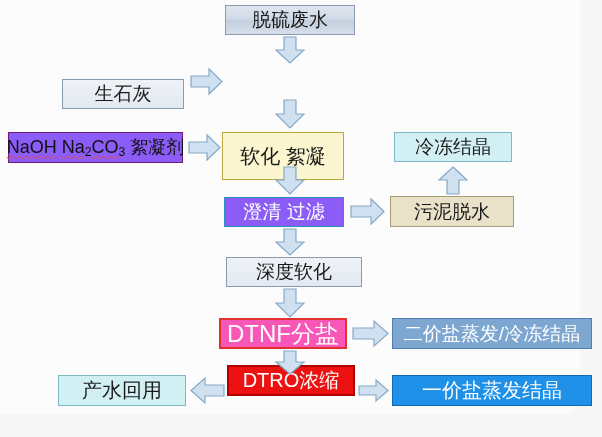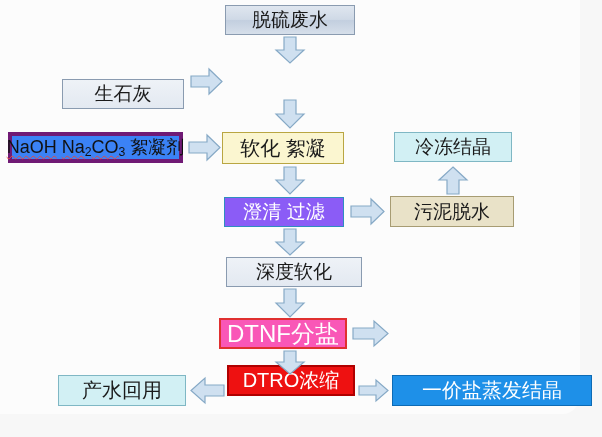--- a/index.html
+++ b/index.html
@@ -52,22 +52,22 @@
     background: linear-gradient(180deg,#eef2f7 0%,#e3e9f1 100%);
     border: 1px solid #8a9bb0;
     color: #1a1a1a;
   }
   .st-pink {
     background: #f6dcdc;
     border: 1px solid #e3b6b6;
     color: #1a1a1a;
   }
   .st-gray {
-    background: #3b82f6;
-    border: 4px solid #701a75;
+    background: #8b5cf6;
+    border: 1px solid #701a75;
     color: #111;
   }
   .st-yellow {
     background: #fbf6d0;
     border: 1px solid #b9a642;
     color: #1a1a1a;
   }
   .st-cyan {
     background: #d2f0f4;
     border: 1px solid #7fb7c4;
@@ -138,21 +138,21 @@
     <span class="label">生石灰</span>
   </div>
 
 
   <div class="node st-gray" style="left:8px;top:132px;width:175px;height:31px;font-size:18px;">
     <span class="label">
       <span class="sq">NaOH</span><span> </span><span class="sq"><span>Na</span><sub>2</sub><span>CO</span><sub>3</sub></span><span> 絮凝剂</span>
     </span>
   </div>
 
-  <div class="node st-yellow" style="left:222px;top:132px;width:122px;height:32px;font-size:20px;">
+  <div class="node st-yellow" style="left:222px;top:132px;width:122px;height:48px;font-size:20px;">
     <span class="label">软化 絮凝</span>
   </div>
 
   <div class="node st-cyan" style="left:394px;top:132px;width:118px;height:30px;font-size:19px;">
     <span class="label">冷冻结晶</span>
   </div>
 
   <div class="node st-skyblue" style="left:224px;top:197px;width:120px;height:30px;font-size:19px;">
     <span class="label">澄清 过滤</span>
   </div>
@@ -162,20 +162,23 @@
   </div>
 
   <div class="node st-pale-steel" style="left:226px;top:257px;width:136px;height:30px;font-size:19px;">
     <span class="label">深度软化</span>
   </div>
 
   <div class="node st-magenta" style="left:219px;top:318px;width:128px;height:31px;font-size:24px;">
     <span class="label">DTNF分盐</span>
   </div>
 
+  <div class="node st-bluegray" style="left:392px;top:318px;width:200px;height:31px;font-size:19px;">
+    <span class="label">二价盐蒸发/冷冻结晶</span>
+  </div>
 
   <div class="node st-cyan" style="left:58px;top:375px;width:128px;height:31px;font-size:20px;">
     <span class="label">产水回用</span>
   </div>
 
   <div class="node st-red" style="left:227px;top:365px;width:128px;height:31px;font-size:20px;">
     <span class="label">DTRO浓缩</span>
   </div>
 
   <div class="node st-brightblue" style="left:392px;top:375px;width:200px;height:31px;font-size:20px;">

